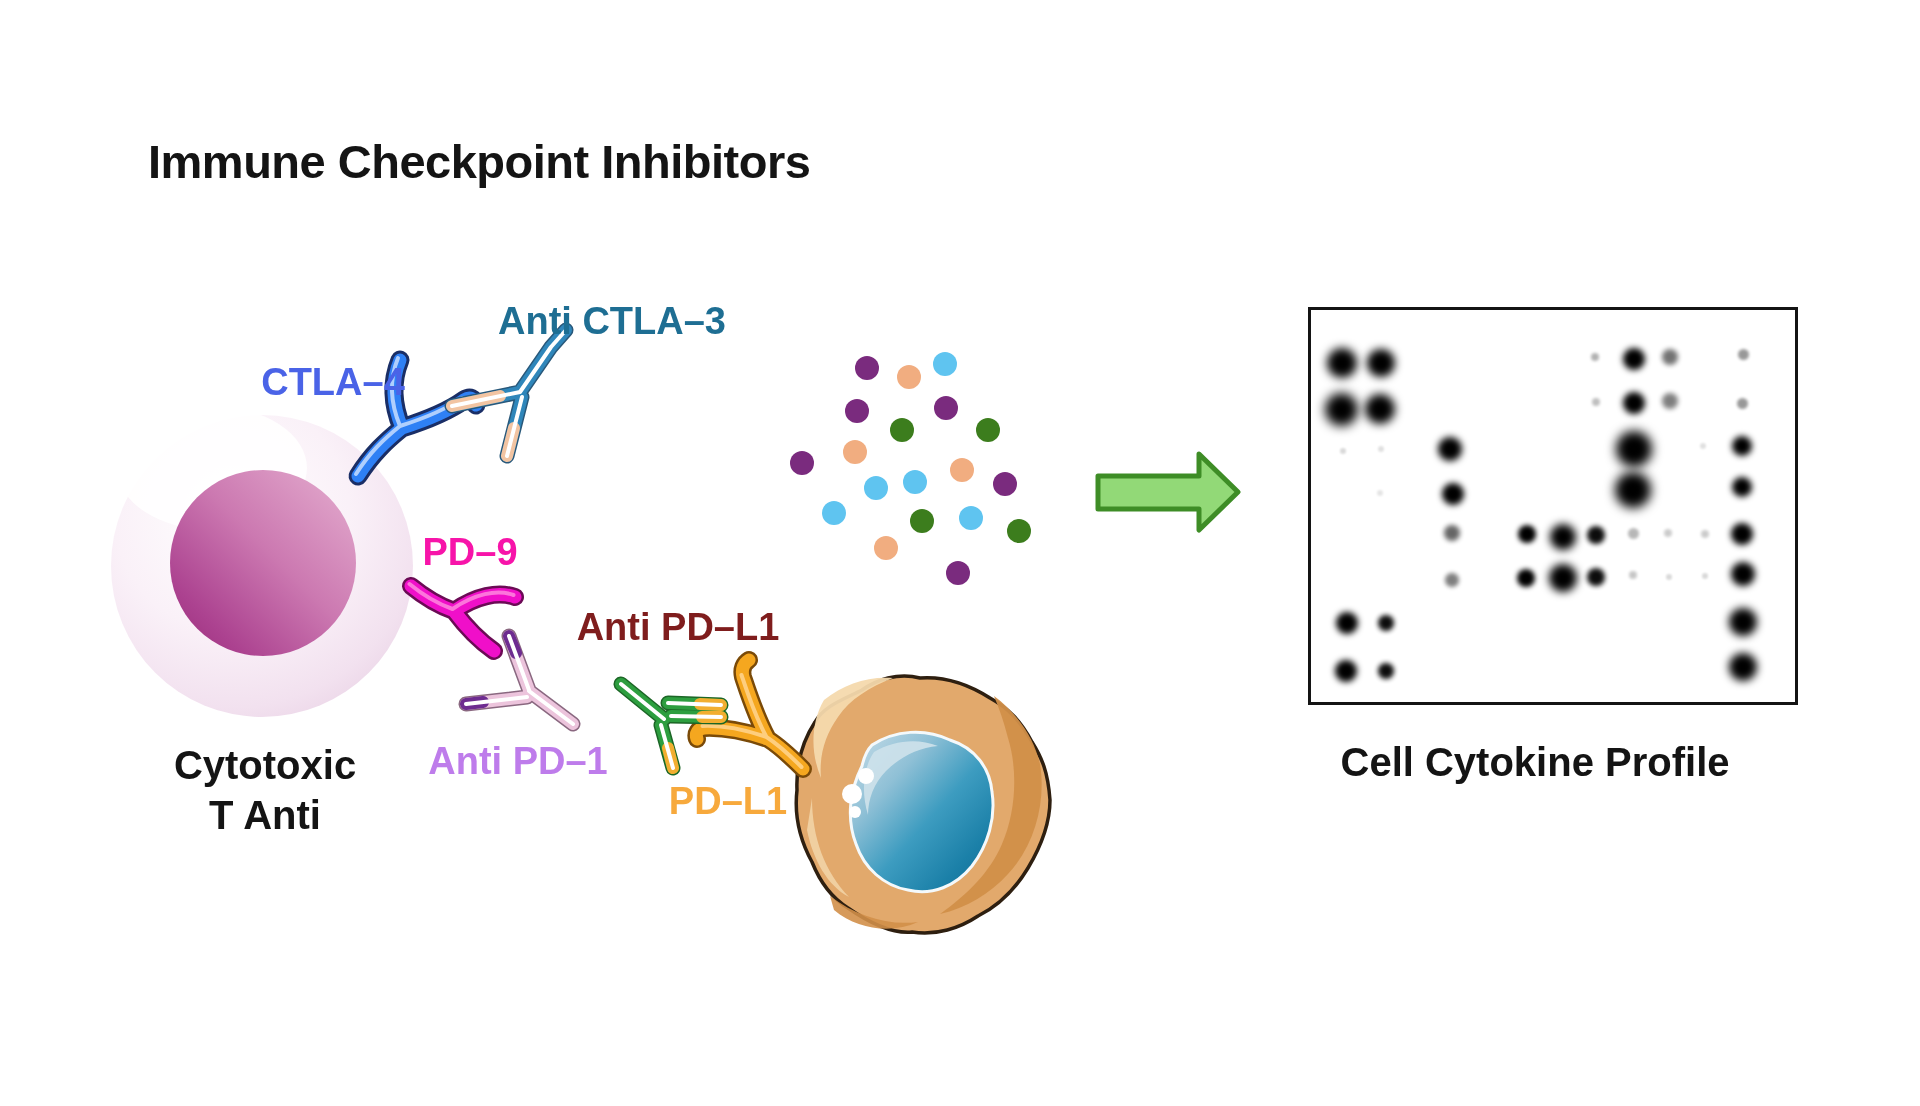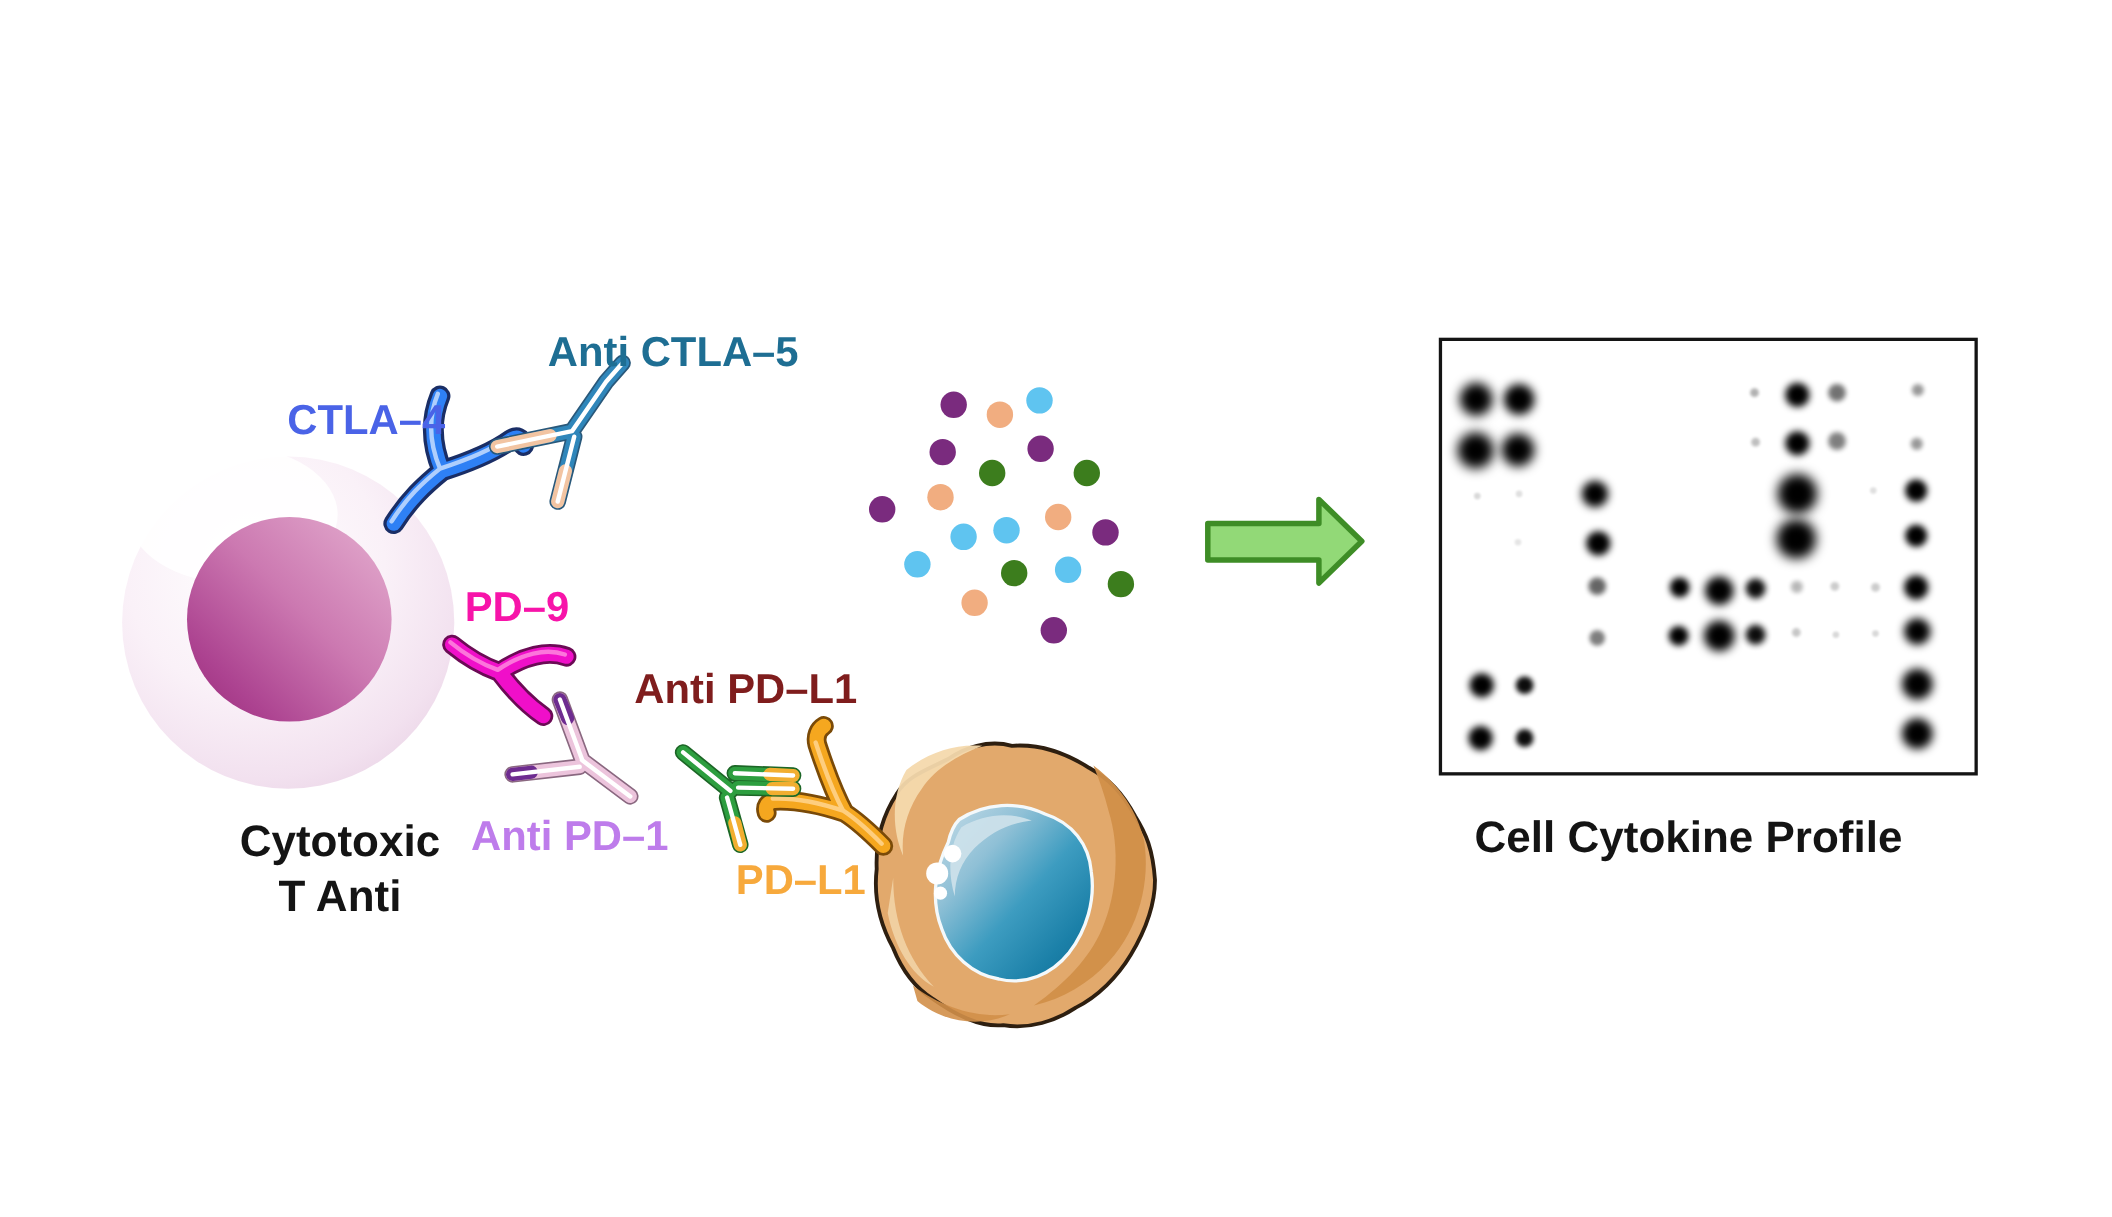--- a/index.html
+++ b/index.html
@@ -11,21 +11,21 @@
   .title{
     position:absolute;left:148px;top:134px;font-size:47px;font-weight:700;color:#141414;
     letter-spacing:-0.5px;white-space:nowrap;
   }
   .lbl{
     position:absolute;font-weight:700;white-space:nowrap;transform:translate(-50%,-50%);
     font-size:38px;line-height:1.1;
   }
   .cellname{
     position:absolute;font-weight:700;color:#141414;font-size:40px;line-height:1.25;
-    text-align:center;transform:translate(-50%,-50%);white-space:nowrap;margin-left:44px;
+    text-align:center;transform:translate(-50%,-50%);white-space:nowrap;
   }
   .caption{
     position:absolute;font-weight:700;color:#141414;font-size:40px;
     transform:translate(-50%,-50%);white-space:nowrap;
   }
   .blot{
     position:absolute;background:#ffffff;border:3px solid #141414;box-sizing:border-box;
     overflow:hidden;
   }
   .blot-dot{position:absolute;border-radius:50%;}
@@ -206,24 +206,25 @@
         <div class="blot-dot" style="left: 419.9px; top: 251.9px; height: 24.2px; width: 24.2px; background: rgb(0, 0, 0); opacity: 1; filter: blur(3.7px);"></div>
         <div class="blot-dot" style="left: 25px; top: 302px; height: 22px; width: 22px; background: rgb(0, 0, 0); opacity: 1; filter: blur(3.4px);"></div>
         <div class="blot-dot" style="left: 67.3px; top: 305.3px; height: 15.4px; width: 15.4px; background: rgb(0, 0, 0); opacity: 0.95; filter: blur(2.4px);"></div>
         <div class="blot-dot" style="left: 417.7px; top: 297.7px; height: 28.6px; width: 28.6px; background: rgb(0, 0, 0); opacity: 1; filter: blur(4.4px);"></div>
         <div class="blot-dot" style="left: 24px; top: 350px; height: 22px; width: 22px; background: rgb(0, 0, 0); opacity: 1; filter: blur(3.4px);"></div>
         <div class="blot-dot" style="left: 67.3px; top: 353.3px; height: 15.4px; width: 15.4px; background: rgb(0, 0, 0); opacity: 0.95; filter: blur(2.4px);"></div>
         <div class="blot-dot" style="left: 417.7px; top: 342.7px; height: 28.6px; width: 28.6px; background: rgb(0, 0, 0); opacity: 1; filter: blur(4.4px);"></div>
       </div>
   </div>
 
+  <div class="title">Immune Checkpoint Inhibitors</div>
 
   <div class="lbl" style="left: 333px; top: 383px; color: rgb(74, 99, 231); text-align: right;">CTLA–4</div>
 
-  <div class="lbl" style="left: 612px; top: 322px; color: rgb(30, 110, 147);">Anti CTLA–5</div>
+  <div class="lbl" style="left: 612px; top: 322px; color: rgb(30, 110, 147);">Anti CTLA–3</div>
 
   <div class="lbl" style="left: 470px; top: 553px; color: rgb(247, 20, 169);">PD–9</div>
 
   <div class="lbl" style="left: 518px; top: 762px; color: rgb(190, 124, 235);">Anti PD–1</div>
 
   <div class="lbl" style="left: 678px; top: 628px; color: #7f1d1d;">Anti PD–L1</div>
 
   <div class="lbl" style="left: 728px; top: 802px; color: rgb(247, 169, 60); text-align: center;">PD–L1</div>
 
   <div class="cellname" style="left:265px;top:790px;">

